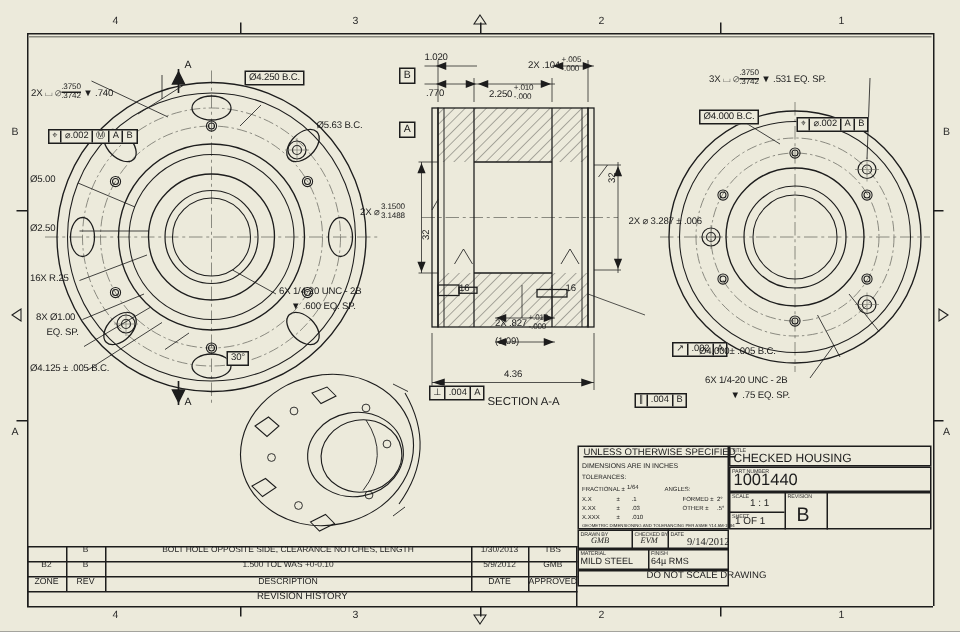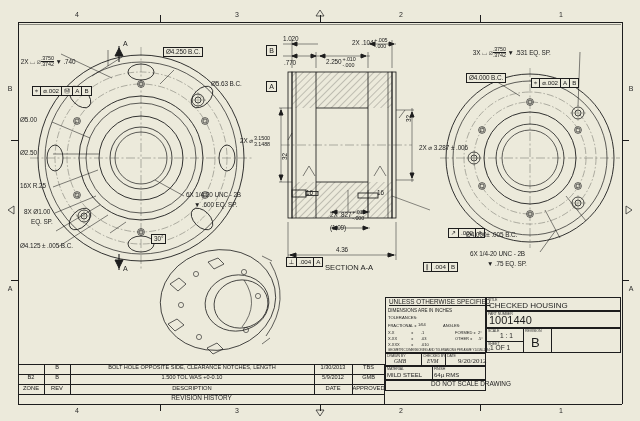--- a/index.html
+++ b/index.html
@@ -413,21 +413,21 @@
   <div class="txt" style="left:388px;top:349px;font-size:2.9px;">GEOMETRIC DIMENSIONING AND TOLERANCING PER ASME Y14.5M-1994</div>
 
   <div class="tb" style="left:385px;top:353px;width:101px;height:13px;"></div>
   <div class="ln vline" style="left:421px;top:353px;height:13px;"></div>
   <div class="ln vline" style="left:445px;top:353px;height:13px;"></div>
   <div class="lbl" style="left:387px;top:354px;">DRAWN BY</div>
   <div class="txt" style="left:394px;top:359px;font-size:5.6px;font-style:italic;font-family:'Liberation Serif',serif;">GMB</div>
   <div class="lbl" style="left:423px;top:354px;">CHECKED BY</div>
   <div class="txt" style="left:427px;top:359px;font-size:5.6px;font-style:italic;font-family:'Liberation Serif',serif;">EVM</div>
   <div class="lbl" style="left:447px;top:354px;">DATE</div>
-  <div class="txt" style="left:458px;top:358px;font-size:7px;font-family:'Liberation Serif',serif;">9/20/2012</div>
+  <div class="txt" style="left:458px;top:358px;font-size:7px;font-family:'Liberation Serif',serif;">9/14/2012</div>
 
   <div class="tb" style="left:385px;top:366px;width:101px;height:14px;"></div>
   <div class="ln vline" style="left:432px;top:366px;height:14px;"></div>
   <div class="lbl" style="left:387px;top:367px;">MATERIAL</div>
   <div class="txt" style="left:387px;top:372px;font-size:6px;">MILD STEEL</div>
   <div class="lbl" style="left:434px;top:367px;">FINISH</div>
   <div class="txt" style="left:434px;top:372px;font-size:6px;">64µ RMS</div>
 
   <div class="tb" style="left:385px;top:380px;width:101px;height:11px;"></div>
   <div class="txt" style="left:431px;top:381px;font-size:6.4px;">DO NOT SCALE DRAWING</div>

